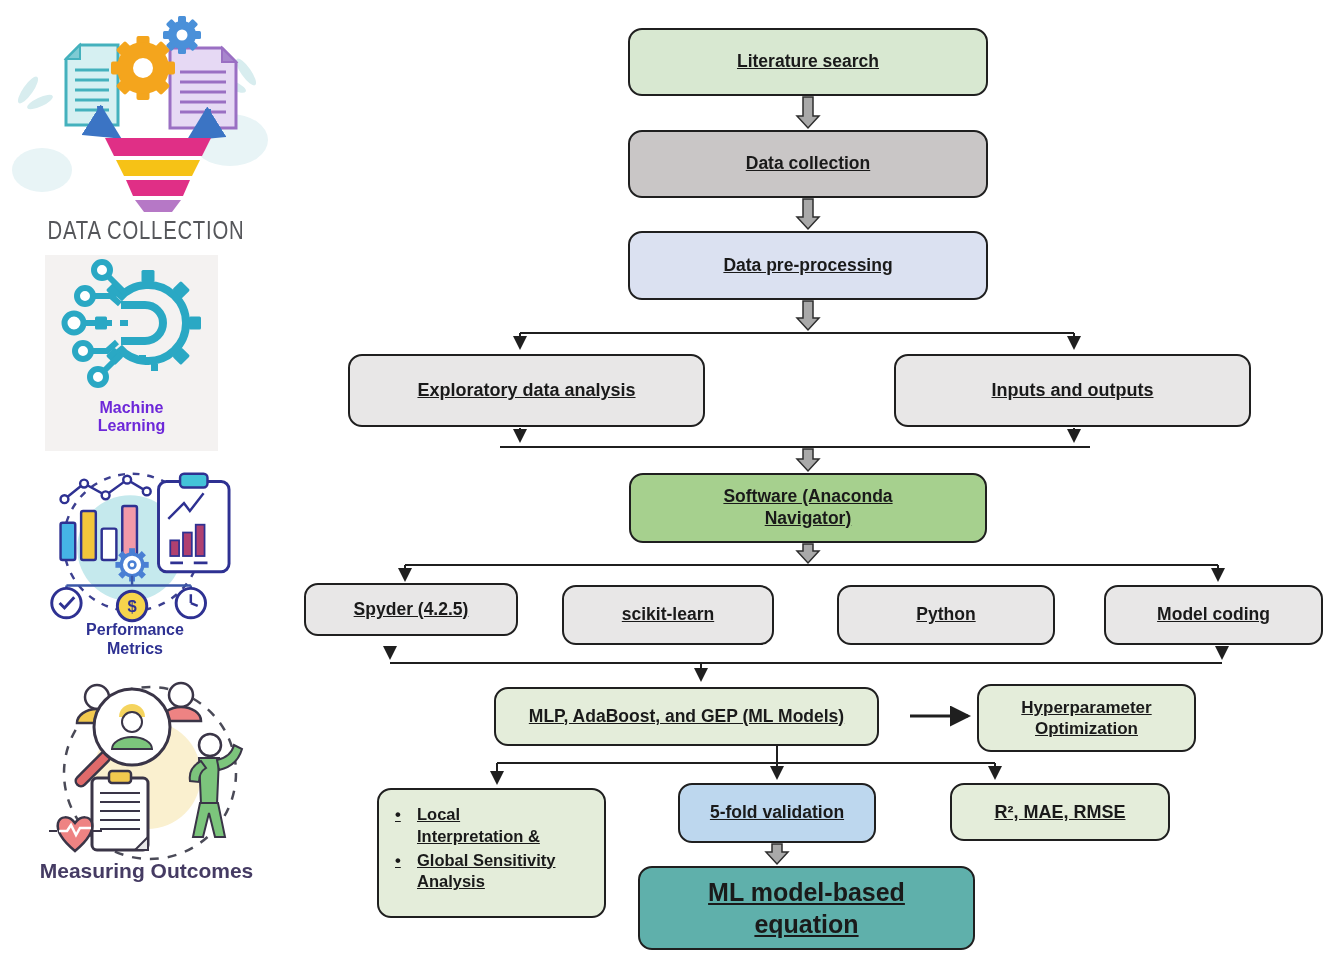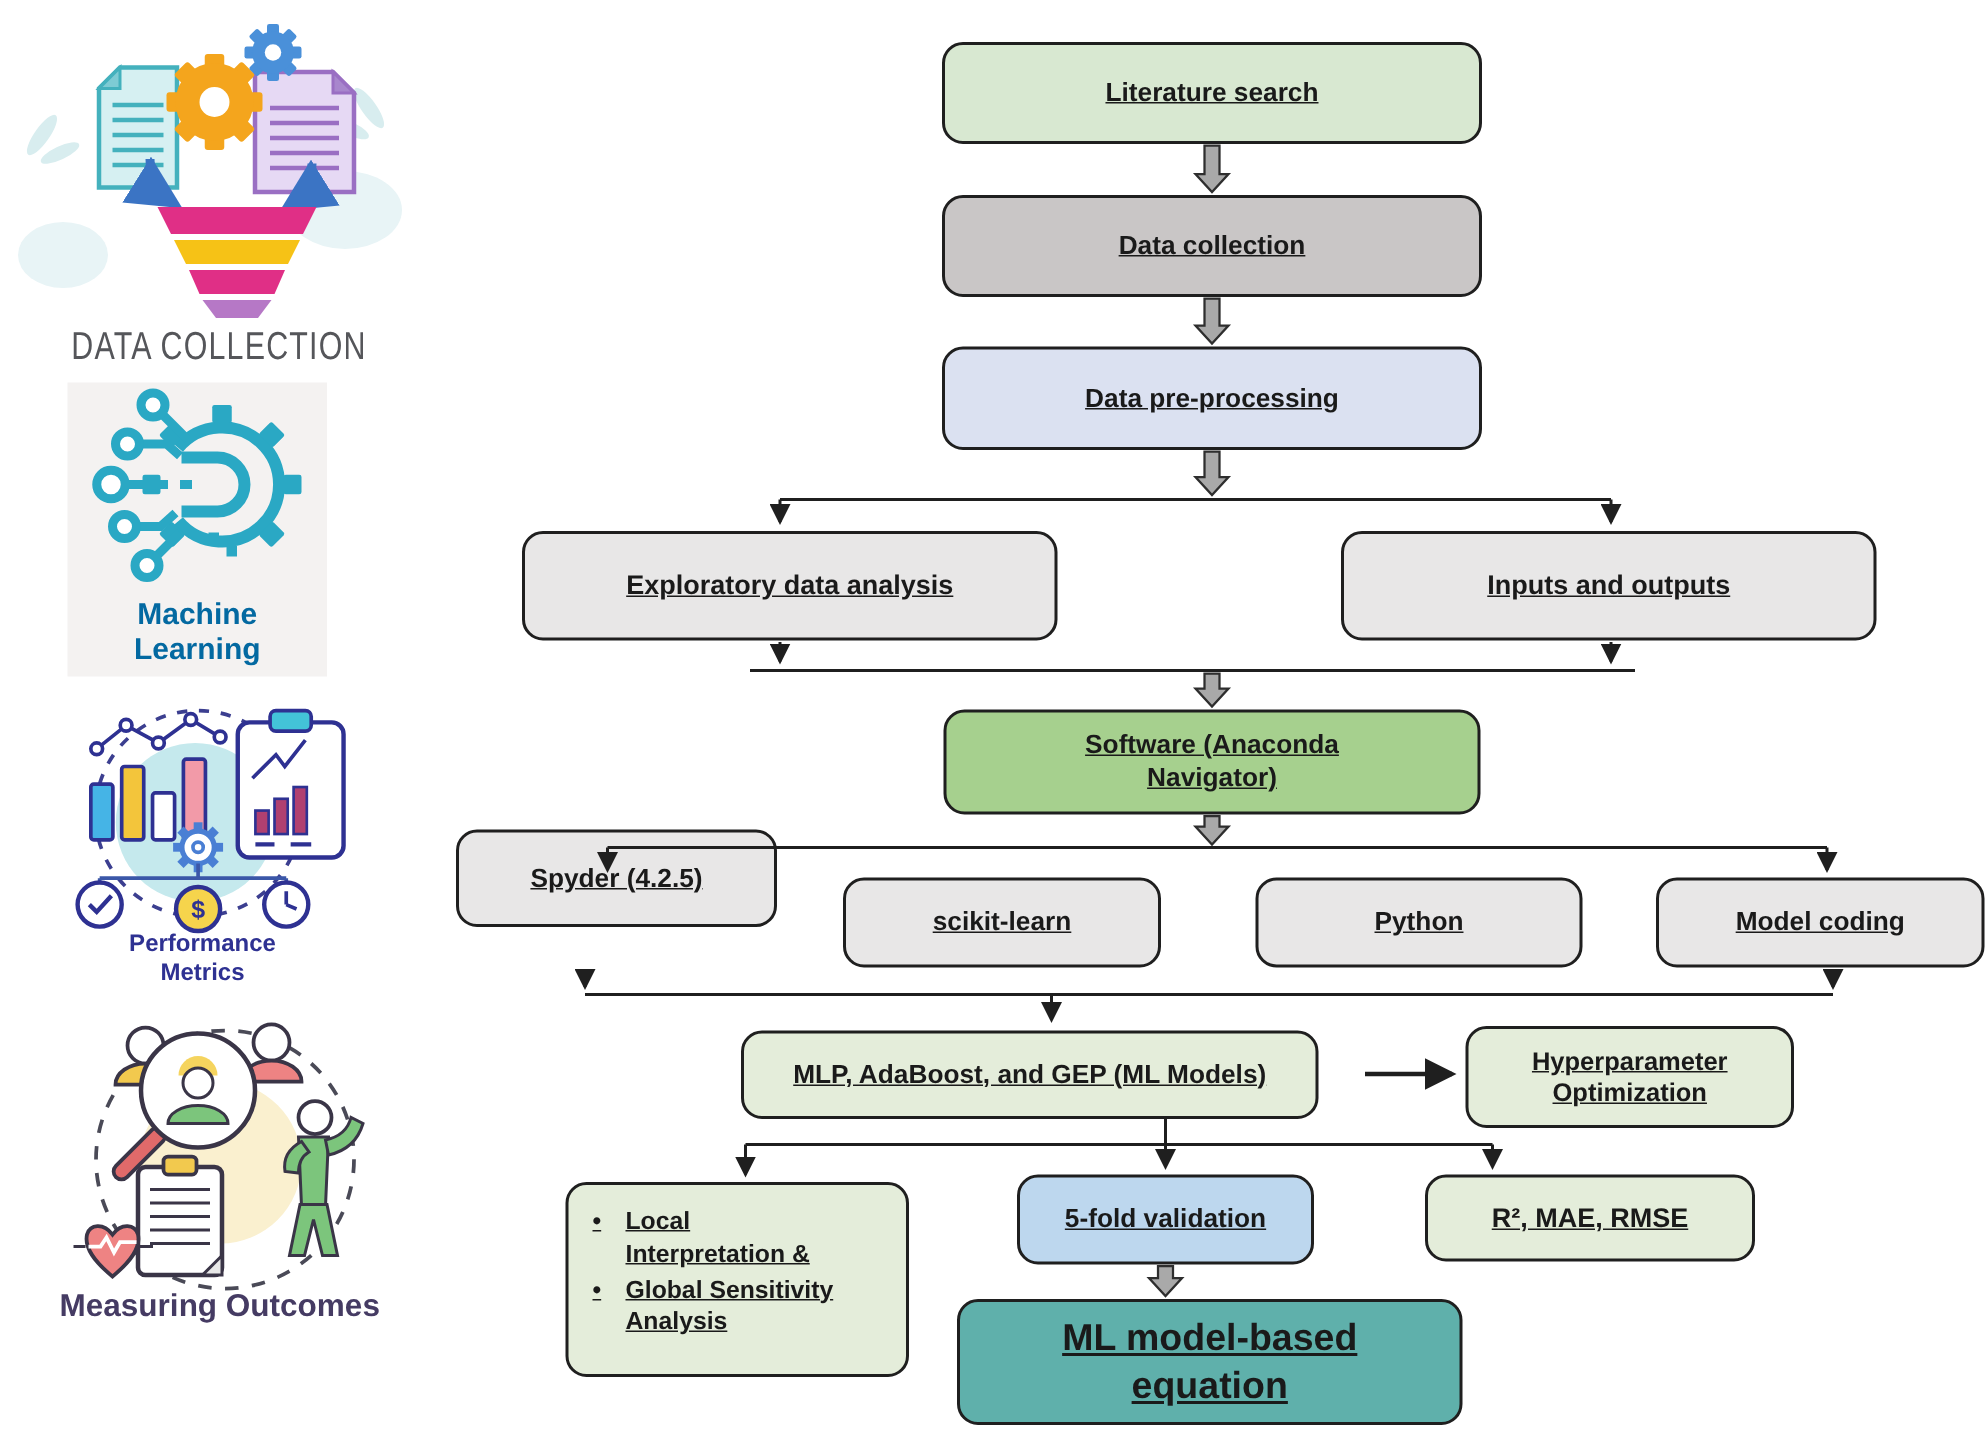--- a/index.html
+++ b/index.html
@@ -36,21 +36,21 @@
   .thin{stroke:var(--c-connector,#1f1f1f);stroke-width:2;fill:none;}
   .fat{fill:var(--c-arrow_gray,#a9a9a9);stroke:#2e2e2e;stroke-width:1.5;}
 
   
   .icon-block{position:absolute;margin:0;}
   .cap-dc{position:absolute;left:8px;top:205px;width:260px;text-align:center;
           font-size:26px;font-weight:400;color:#55565a;white-space:nowrap;
           transform:scaleX(0.78);transform-origin:center;letter-spacing:1px;}
   .ml-box{position:absolute;left:45px;top:255px;width:173px;height:196px;background:#f4f2f1;
           display:flex;flex-direction:column;align-items:center;}
-  .ml-cap{width:112px;text-align:center;font-weight:bold;font-size:20px;color:#0369a1;line-height:1.15;margin-top:2px;}
+  .ml-cap{width:112px;text-align:center;font-weight:bold;font-size:16px;color:#6d28d9;line-height:1.15;margin-top:2px;}
   .pm-box{position:absolute;left:35px;top:462px;width:200px;height:196px;background:#fff;
           display:flex;flex-direction:column;align-items:center;}
   .pm-cap{width:135px;text-align:center;font-weight:bold;font-size:16px;color:#2e3192;line-height:1.2;margin-top:-4px;}
   .mo-box{position:absolute;left:25px;top:665px;width:243px;height:228px;background:#fff;
           display:flex;flex-direction:column;align-items:center;}
   .mo-cap{width:243px;text-align:center;font-weight:bold;font-size:21px;color:#453b63;margin-top:-6px;white-space:nowrap;}
 </style>
 </head>
 <body>
 
@@ -306,21 +306,21 @@
     </div>
 
   <div class="node fill-light_gray big" style="left:348px;top:354px;width:357px;height:73px">
     <span>Exploratory data analysis</span>
     </div>
 
   <div class="node fill-green software" style="left:629px;top:473px;width:358px;height:70px">
     <span>Software (Anaconda Navigator)</span>
     </div>
 
-  <div class="node fill-light_gray" style="left:304px;top:553px;width:214px;height:65px">
+  <div class="node fill-light_gray" style="left:304px;top:583px;width:214px;height:53px">
     <span>Spyder (4.2.5)</span>
     </div>
 
   <div class="node fill-light_gray" style="left:562px;top:585px;width:212px;height:60px">
     <span>scikit-learn</span>
     </div>
 
   <div class="node fill-light_gray" style="left:1104px;top:585px;width:219px;height:60px">
     <span>Model coding</span>
     </div>

